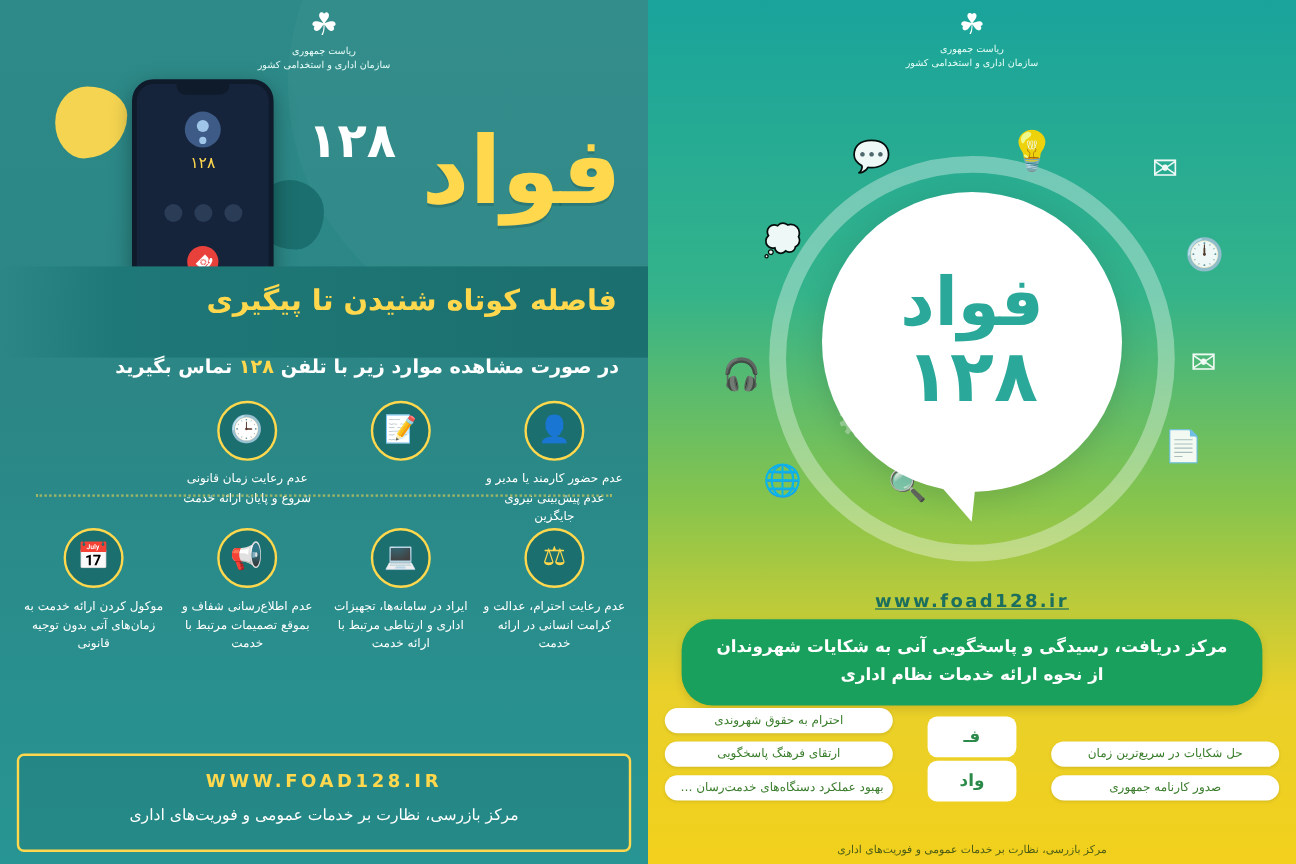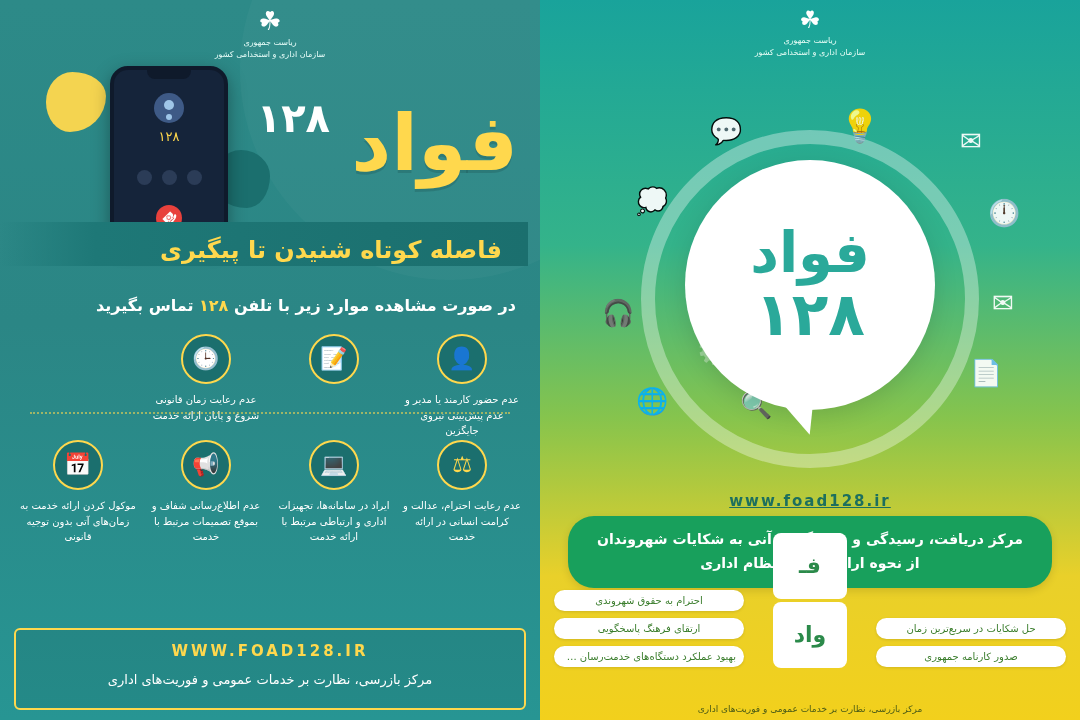--- a/index.html
+++ b/index.html
@@ -183,23 +183,23 @@
     width: 58px;
     height: 58px;
     background: #1b6f6e;
     border-radius: 50% 50% 40% 60% / 55% 45% 55% 45%;
   }
 
   
   .headline-band {
     position: absolute;
     top: 222px;
-    right: 12px;
+    right: 0;
     left: 0;
-    height: 44px;
+    height: 76px;
     background: linear-gradient(90deg, rgba(26,110,109,0) 0%, #1e7877 18%, #1b6f6e 100%);
   }
   .headline-band .txt {
     position: absolute;
     right: 26px;
     top: 14px;
     font-size: 24px;
     font-weight: bold;
     color: #ffd84d;
     letter-spacing: 2px;
@@ -420,27 +420,27 @@
   }
   .center-logo {
     position: absolute;
     bottom: 52px;
     left: 50%;
     transform: translateX(-50%);
     width: 74px;
     text-align: center;
   }
   .center-logo .lg {
-    font-size: 22px;
+    font-size: 14px;
     font-weight: bold;
     color: #2b8a4a;
     line-height: 1.0;
     background: #ffffff;
     border-radius: 8px;
-    padding: 22px 4px;
+    padding: 10px 4px;
   }
   .footer-right {
     position: absolute;
     bottom: 6px;
     left: 0; right: 0;
     text-align: center;
     font-size: 9px;
     color: #4a5a16;
   }
 </style>

